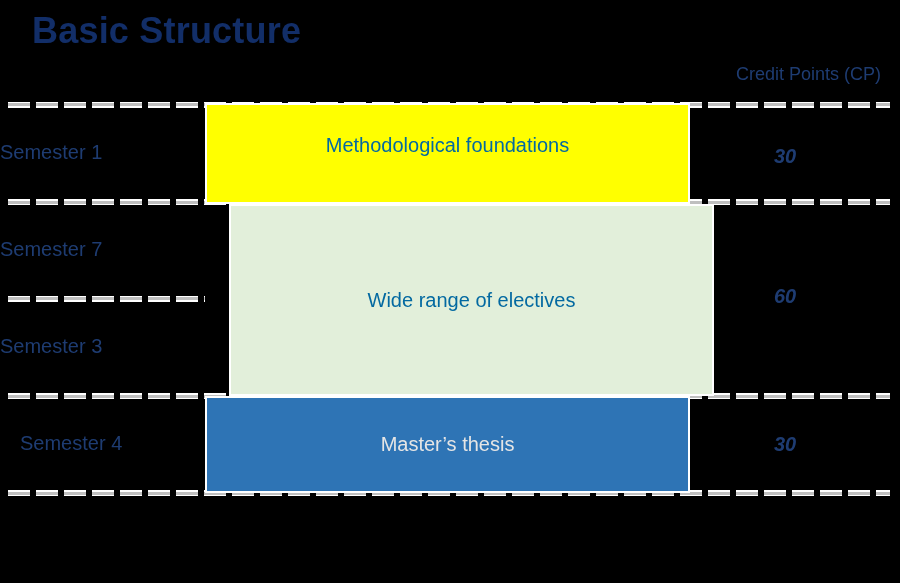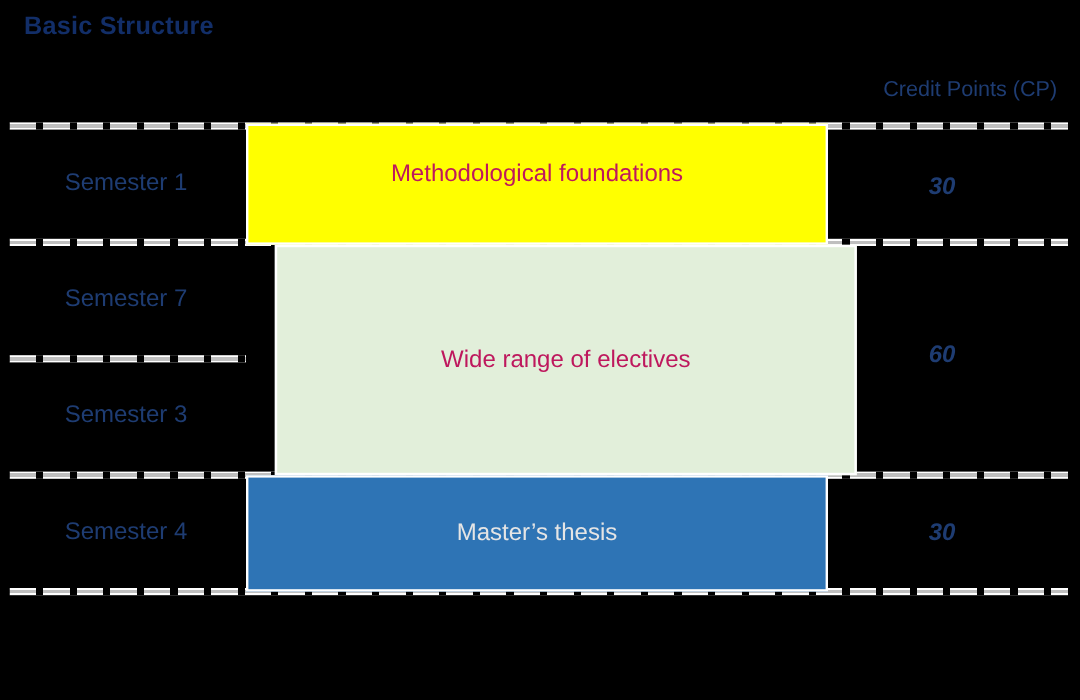--- a/index.html
+++ b/index.html
@@ -10,23 +10,23 @@
   .slide {
     position: relative;
     width: 900px;
     height: 583px;
     background: #000000;
     overflow: hidden;
     font-family: "Liberation Sans", "DejaVu Sans", sans-serif;
   }
   .title {
     position: absolute;
-    left: 20px;
+    left: 32px;
     top: 10px;
-    font-size: 21px;
+    font-size: 36px;
     font-weight: 700;
     letter-spacing: 0.2px;
     color: #122E68;
   }
   .credit-header {
     position: absolute;
     left: 500px;
     top: 64px;
     width: 381px;
     text-align: right;
@@ -48,42 +48,42 @@
   .dash-y1 { top: 102px; }
   .dash-y2 { top: 199px; }
   .dash-y3 { top: 296px; }
   .dash-y4 { top: 393px; }
   .dash-y5 { top: 490px; }
 
   .semester-label {
     position: absolute;
     left: 0;
     width: 210px;
-    text-align: center;
+    text-align: left;
     font-size: 20px;
     color: #1E3C72;
     z-index: 2;
   }
   .sem-1 { top: 141px; }
   .sem-2 { top: 238px; }
   .sem-3 { top: 335px; }
-  .sem-4 { top: 432px; }
+  .sem-4 { top: 432px; margin-left: 20px; }
 
   .block {
     position: absolute;
     left: 205px;
     width: 485px;
     border: 2px solid #ffffff;
     box-sizing: border-box;
     z-index: 3;
     display: flex;
     align-items: center;
     justify-content: center;
     font-size: 20px;
-    color: #be185d;
+    color: #0369a1;
   }
   .block-foundations { top: 103px; height: 101px; padding-bottom: 16px; }
   .block-electives   { top: 204px; height: 192px; margin-left: 24px; }
   .block-thesis      { top: 396px; height: 97px;  color: #e5e5e5; }
 
   .credit-value {
     position: absolute;
     left: 690px;
     width: 190px;
     text-align: center;

